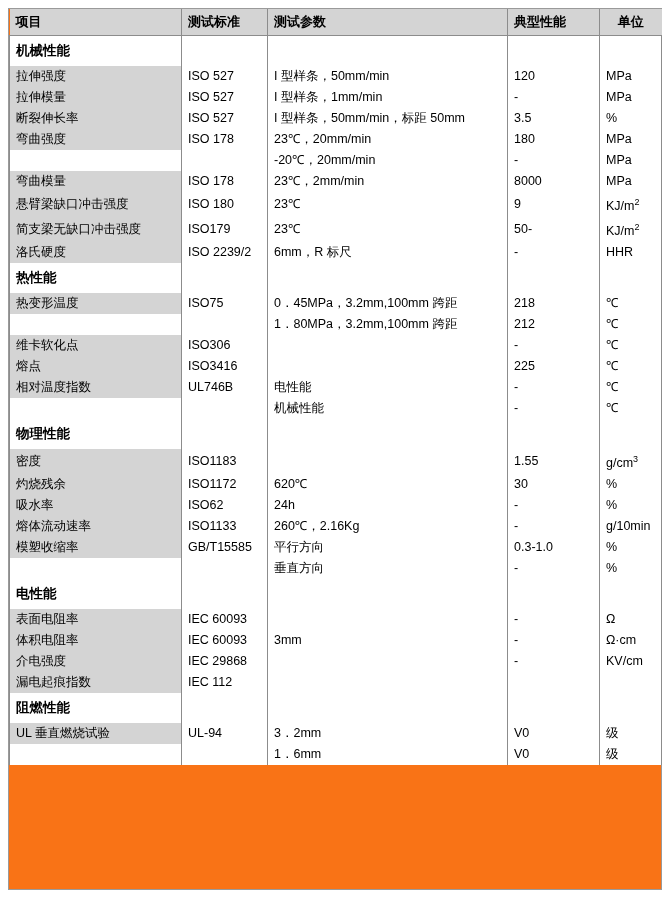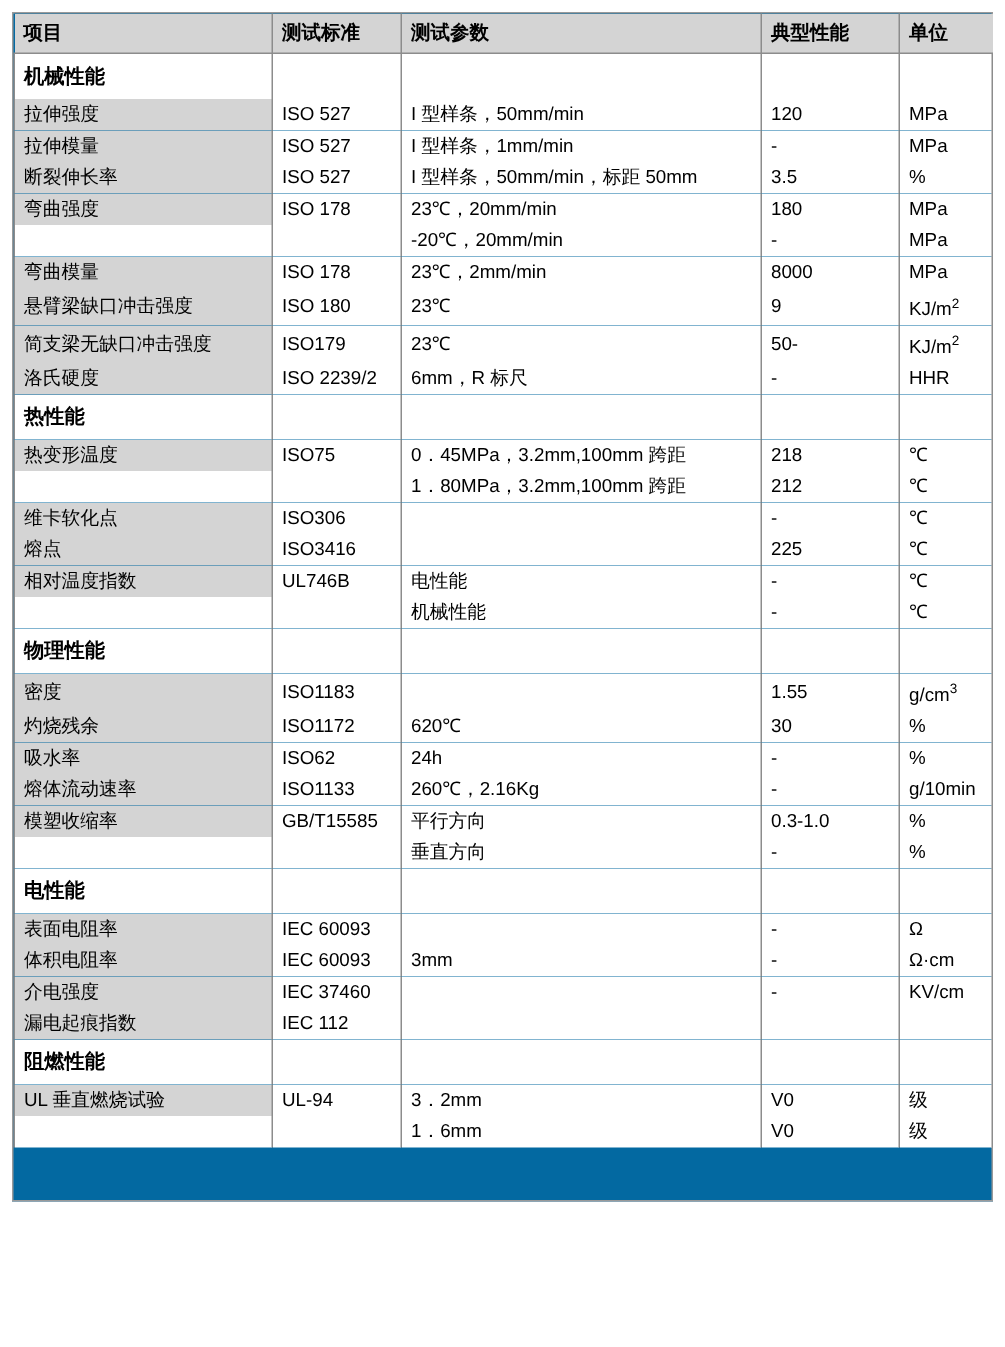--- a/index.html
+++ b/index.html
@@ -16,24 +16,24 @@
     height: 898px;
     box-sizing: border-box;
     background: #ffffff;
     overflow: hidden;
   }
   .sheet {
     position: absolute;
     left: 8px;
     top: 8px;
     width: 654px;
-    height: 793px;
+    height: 882px;
     box-sizing: border-box;
     border: 1px solid #9a9a9a;
-    background: #0369a1;
+    background: #f97316;
   }
   table.spec {
     border-collapse: collapse;
     width: 100%;
     table-layout: fixed;
     font-size: 12.5px;
     color: #000000;
   }
   table.spec col.c0 { width: 172px; }
   table.spec col.c1 { width: 86px; }
@@ -59,20 +59,21 @@
     background: #d4d4d4;
     height: 26px;
     line-height: 26px;
     font-size: 13px;
   }
   table.spec tr.head th.first {
     border-left: none;
   }
   table.spec tr.head th.last {
     border-right: none;
+    text-align: center;
   }
   td.c0, th.c0 { border-left: none; }
   td.c4, th.c4 { border-right: none; }
 
   
   td.shade {
     background: #d4d4d4;
   }
   td.plain {
     background: #ffffff;
@@ -298,21 +299,21 @@
           </tr>
           <tr class="data">
             <td class="c0 shade">体积电阻率</td>
             <td class="c1 plain">IEC 60093</td>
             <td class="c2 plain">3mm</td>
             <td class="c3 plain">-</td>
             <td class="c4 plain">Ω·cm</td>
           </tr>
           <tr class="data">
             <td class="c0 shade">介电强度</td>
-            <td class="c1 plain">IEC 37460</td>
+            <td class="c1 plain">IEC 29868</td>
             <td class="c2 plain"></td>
             <td class="c3 plain">-</td>
             <td class="c4 plain">KV/cm</td>
           </tr>
           <tr class="data">
             <td class="c0 shade">漏电起痕指数</td>
             <td class="c1 plain">IEC 112</td>
             <td class="c2 plain"></td>
             <td class="c3 plain"></td>
             <td class="c4 plain"></td>

